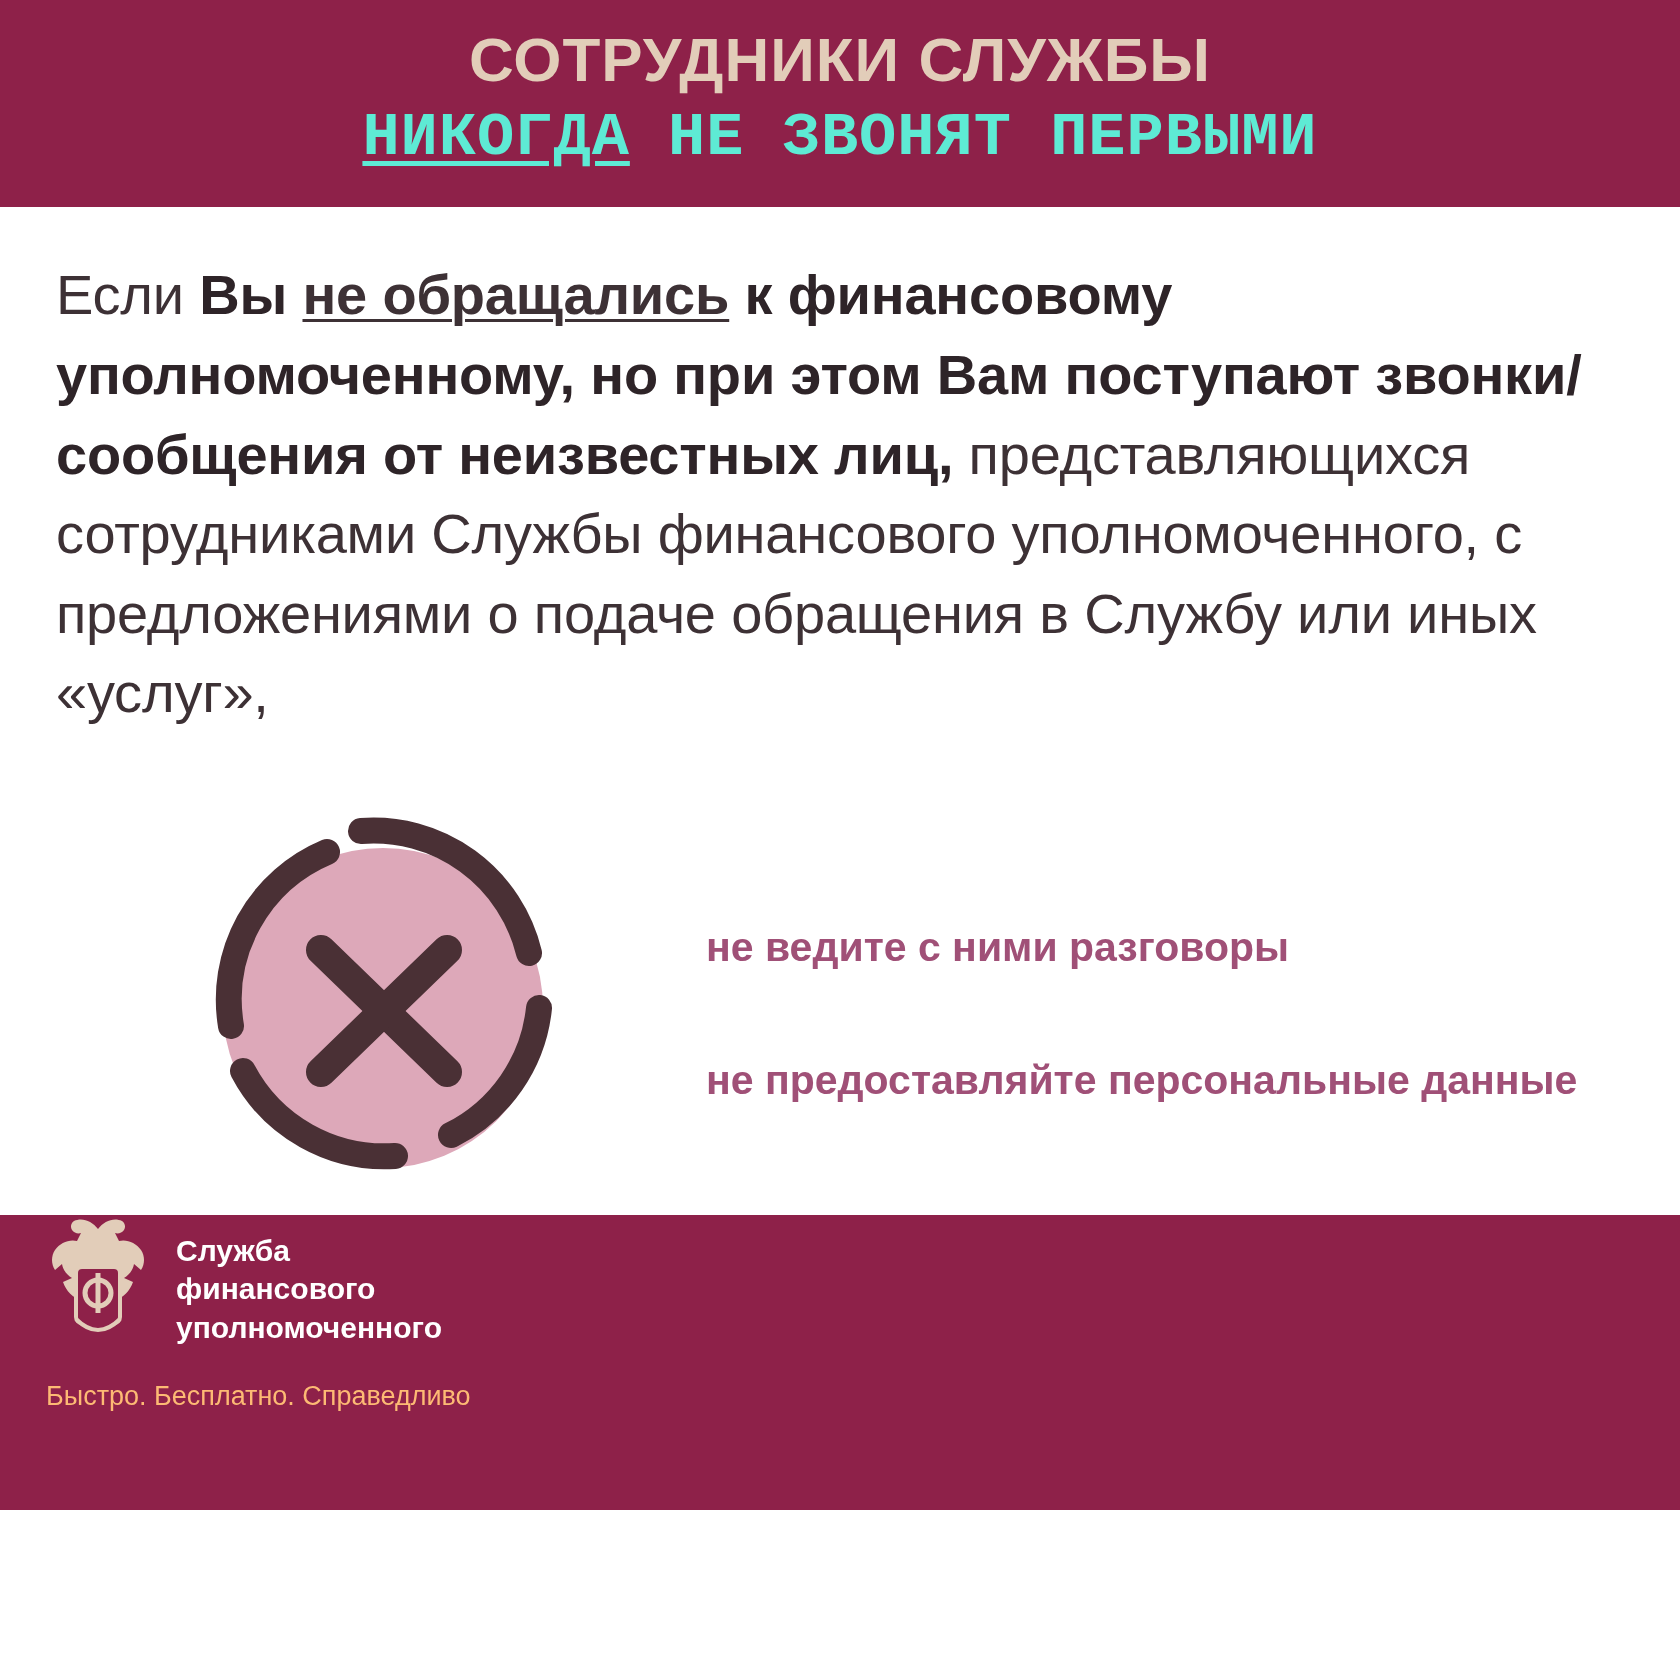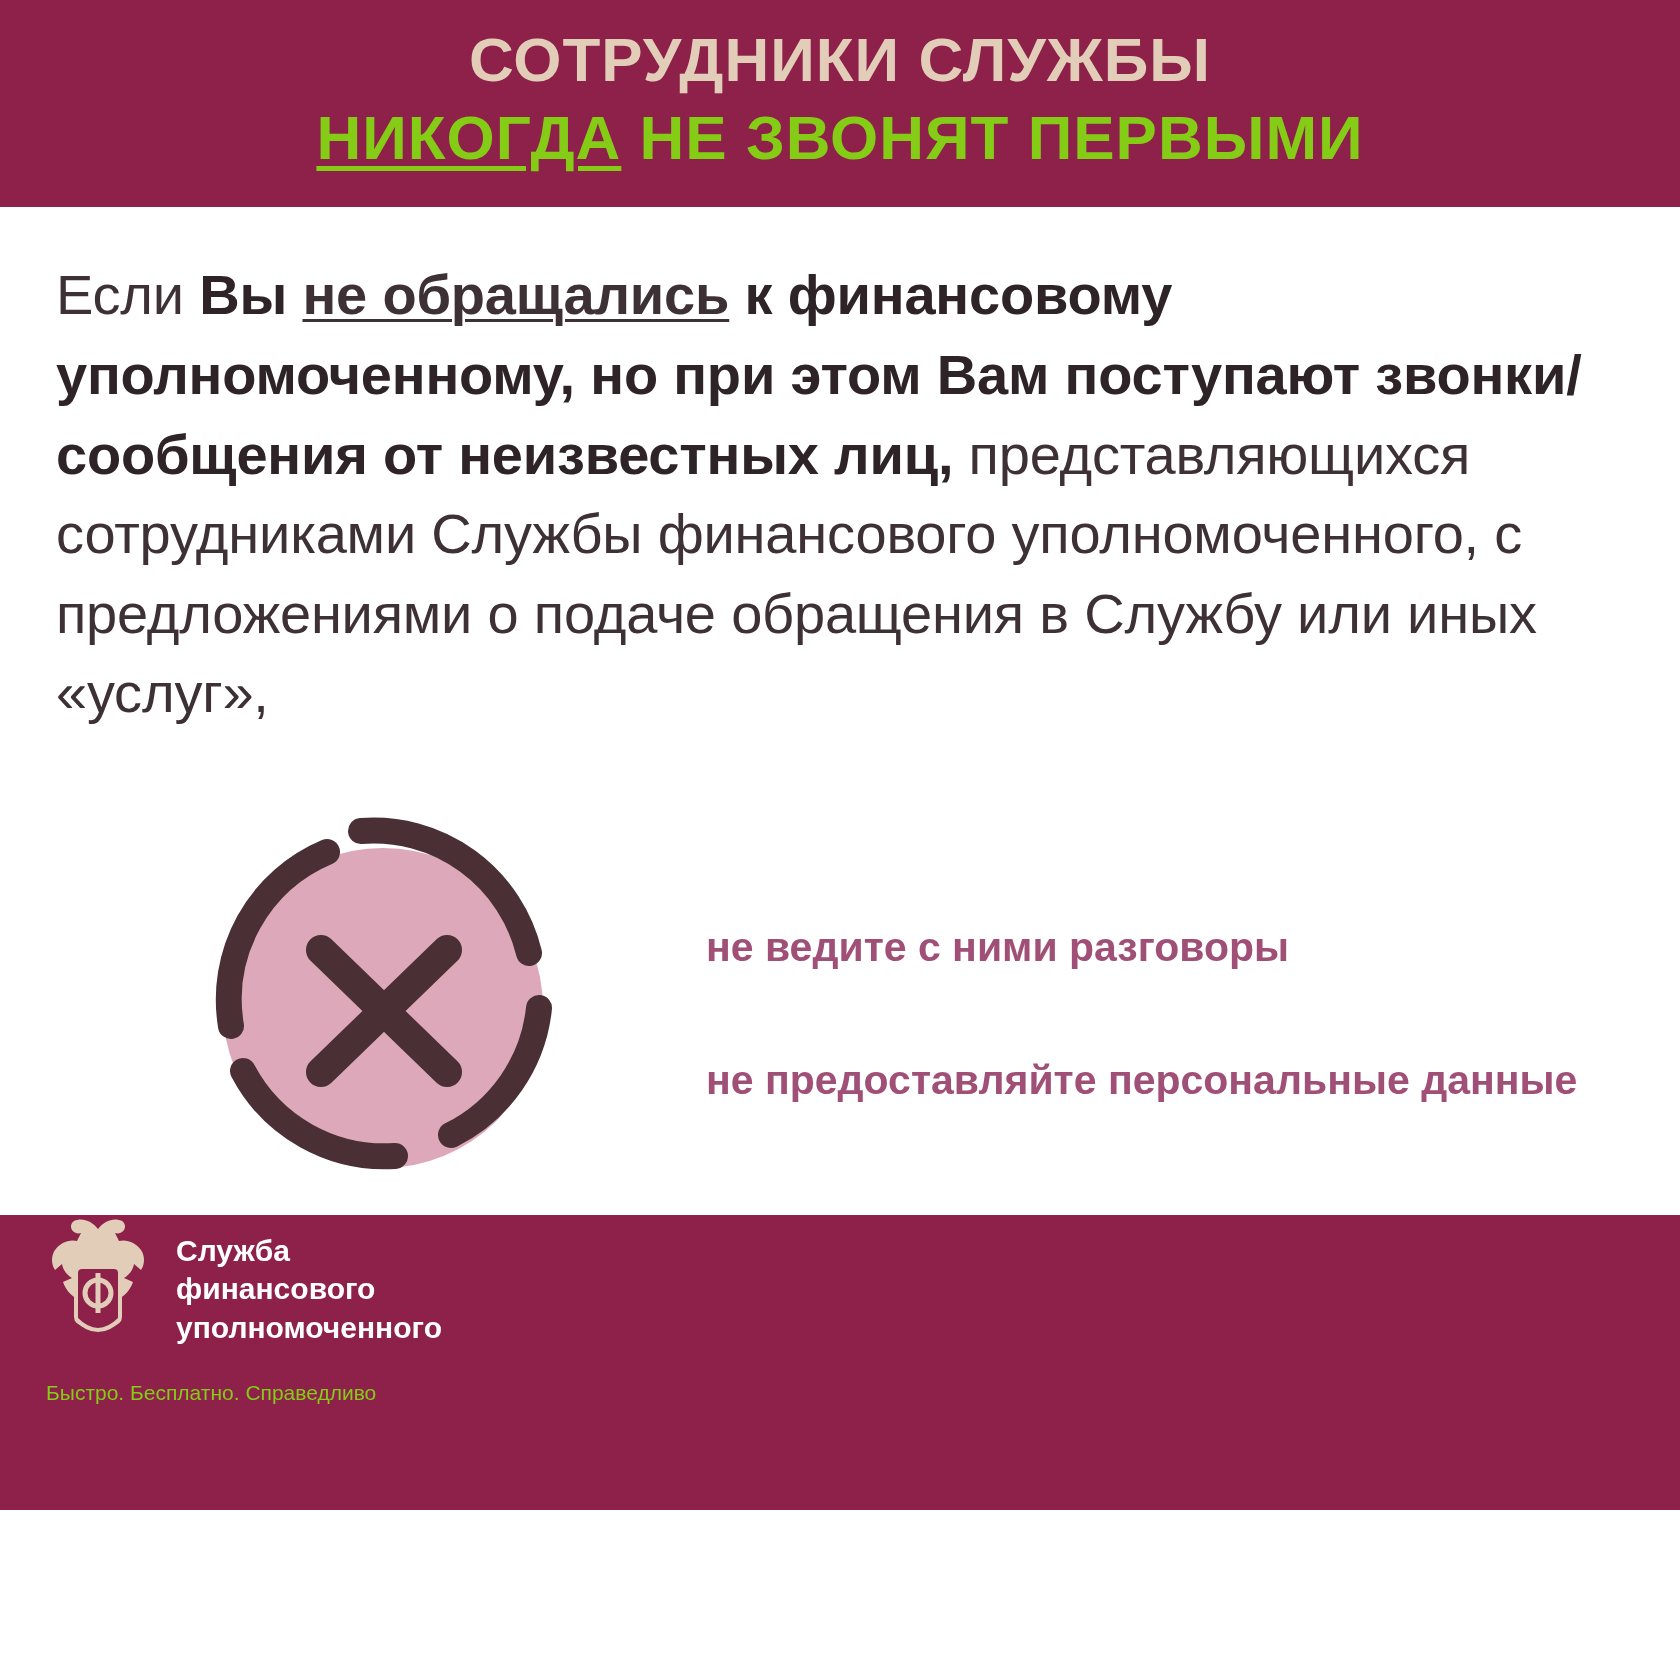--- a/index.html
+++ b/index.html
@@ -31,27 +31,28 @@
   }
   .header-line1 {
     color: #e2cdb9;
     font-size: 62px;
     font-weight: bold;
     letter-spacing: 1px;
     line-height: 1.1;
     text-transform: uppercase;
   }
   .header-line2 {
-    color: #84cc16;
+    color: #5eead4;
     font-size: 62px;
     font-weight: bold;
     letter-spacing: 1px;
     line-height: 1.15;
     margin-top: 8px;
     text-transform: uppercase;
+    font-family: Liberation Mono, monospace;
   }
   .header-line2 .underlined {
     text-decoration: underline;
     text-underline-offset: 7px;
     text-decoration-thickness: 5px;
   }
 
   
   .content {
     flex: 1 1 auto;
@@ -124,22 +125,22 @@
     align-items: center;
   }
   .brand-text {
     color: #ffffff;
     font-size: 30px;
     font-weight: bold;
     line-height: 1.28;
     margin-left: 22px;
   }
   .tagline {
-    color: #84cc16;
-    font-size: 21px;
+    color: #fdba74;
+    font-size: 27px;
     margin-top: 16px;
     margin-left: 4px;
   }
   .footer-right {
     text-align: right;
   }
   .phone {
     color: #ffffff;
     font-size: 49px;
     font-weight: bold;

